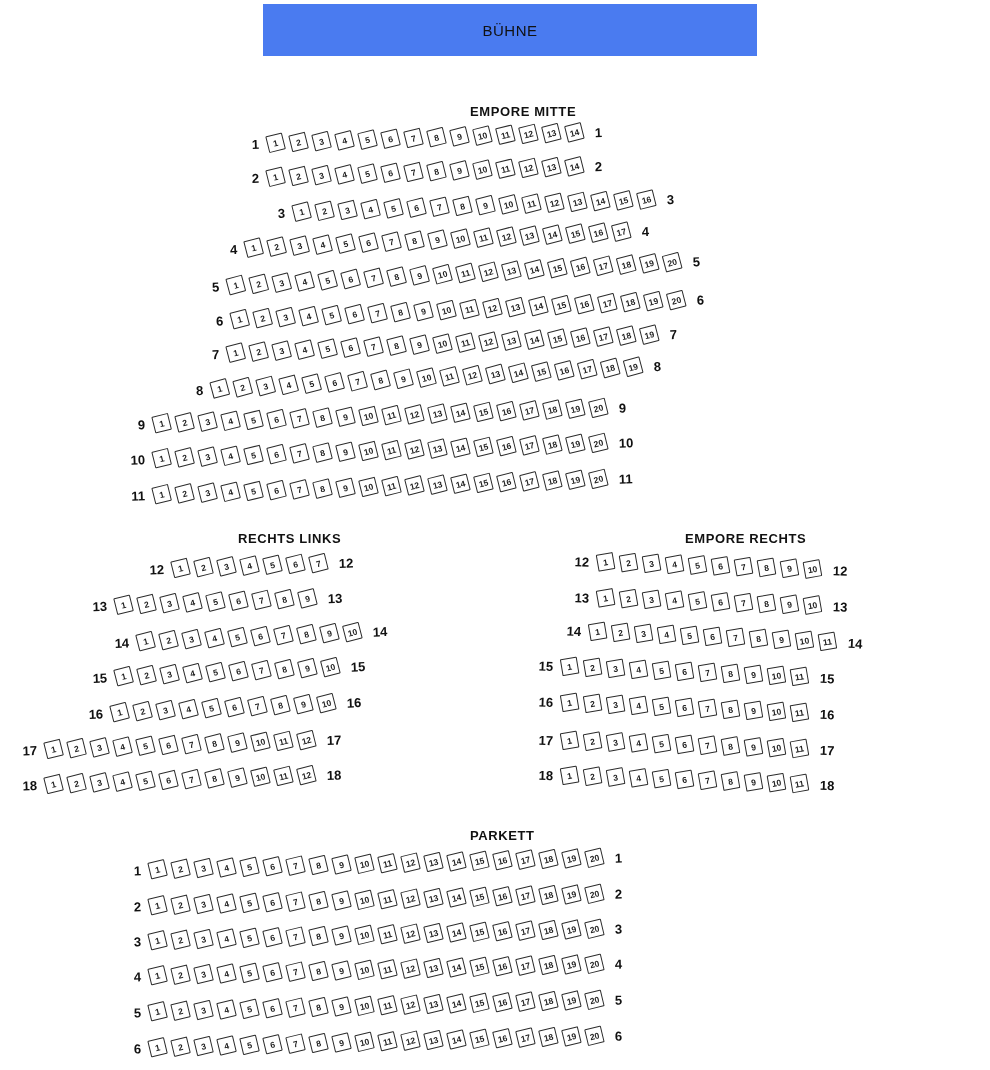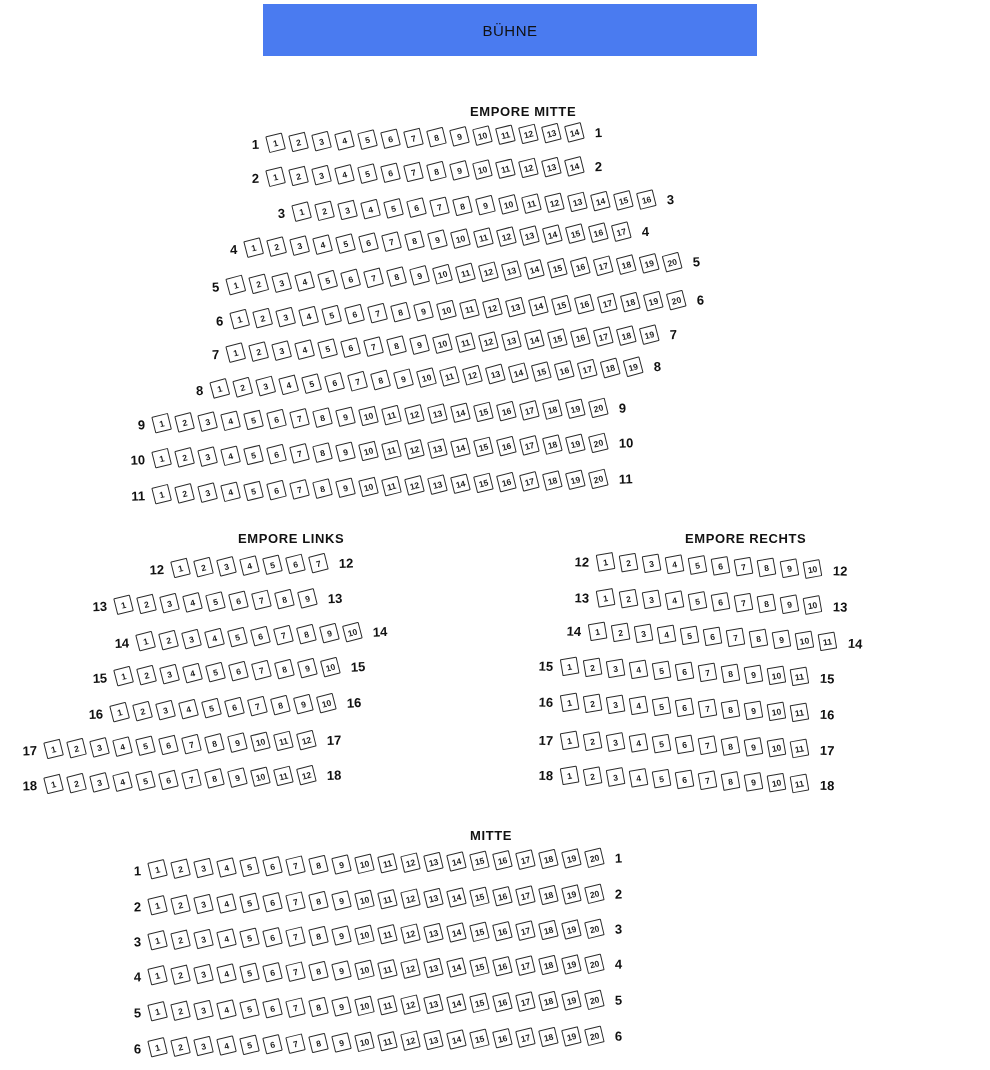--- a/index.html
+++ b/index.html
@@ -957,21 +957,21 @@
             <div class="box" style="transform: rotate(-12deg); border-color: rgb(43, 43, 43); background: rgb(255, 255, 255);"></div>
             <div class="num" style="transform: rotate(-12deg); color: rgb(34, 34, 34);">19</div>
           </div>
           <div class="seat" title="PARKETT MITTE 11/20">
             <div class="box" style="transform: rotate(-12deg); border-color: rgb(43, 43, 43); background: rgb(255, 255, 255);"></div>
             <div class="num" style="transform: rotate(-12deg); color: rgb(34, 34, 34);">20</div>
           </div>
         </div>
         <span class="rowlabel right">11</span>
       </div>
-      <div class="sect-title" style="left: 238px; top: 531px;">EMPORE LINKS</div>
+      <div class="sect-title" style="left: 238px; top: 531px;">RECHTS LINKS</div>
       <div class="row" style="left: 141px; top: 554px; transform: rotate(-2deg);">
         <span class="rowlabel left">12</span>
         <div class="seats">
           <div class="seat" title="PARKETT LINKS 12/1">
             <div class="box" style="transform: rotate(-12deg); border-color: rgb(43, 43, 43); background: rgb(255, 255, 255);"></div>
             <div class="num" style="transform: rotate(-12deg); color: rgb(34, 34, 34);">1</div>
           </div>
           <div class="seat" title="PARKETT LINKS 12/2">
             <div class="box" style="transform: rotate(-12deg); border-color: rgb(43, 43, 43); background: rgb(255, 255, 255);"></div>
             <div class="num" style="transform: rotate(-12deg); color: rgb(34, 34, 34);">2</div>
@@ -1623,21 +1623,21 @@
             <div class="box" style="transform: rotate(-12deg); border-color: rgb(43, 43, 43); background: rgb(255, 255, 255);"></div>
             <div class="num" style="transform: rotate(-12deg); color: rgb(34, 34, 34);">10</div>
           </div>
           <div class="seat" title="PARKETT RECHTS 18/11">
             <div class="box" style="transform: rotate(-12deg); border-color: rgb(43, 43, 43); background: rgb(255, 255, 255);"></div>
             <div class="num" style="transform: rotate(-12deg); color: rgb(34, 34, 34);">11</div>
           </div>
         </div>
         <span class="rowlabel right">18</span>
       </div>
-      <div class="sect-title" style="left: 470px; top: 828px;">MITTE</div>
+      <div class="sect-title" style="left: 470px; top: 828px;">PARKETT</div>
       <div class="row" style="left: 118px; top: 852px; transform: rotate(-1.5deg);">
         <span class="rowlabel left">1</span>
         <div class="seats">
           <div class="seat" title="EMPORE 1/1">
             <div class="box" style="transform: rotate(-12deg); border-color: rgb(43, 43, 43); background: rgb(255, 255, 255);"></div>
             <div class="num" style="transform: rotate(-12deg); color: rgb(34, 34, 34);">1</div>
           </div>
           <div class="seat" title="EMPORE 1/2">
             <div class="box" style="transform: rotate(-12deg); border-color: rgb(43, 43, 43); background: rgb(255, 255, 255);"></div>
             <div class="num" style="transform: rotate(-12deg); color: rgb(34, 34, 34);">2</div>

